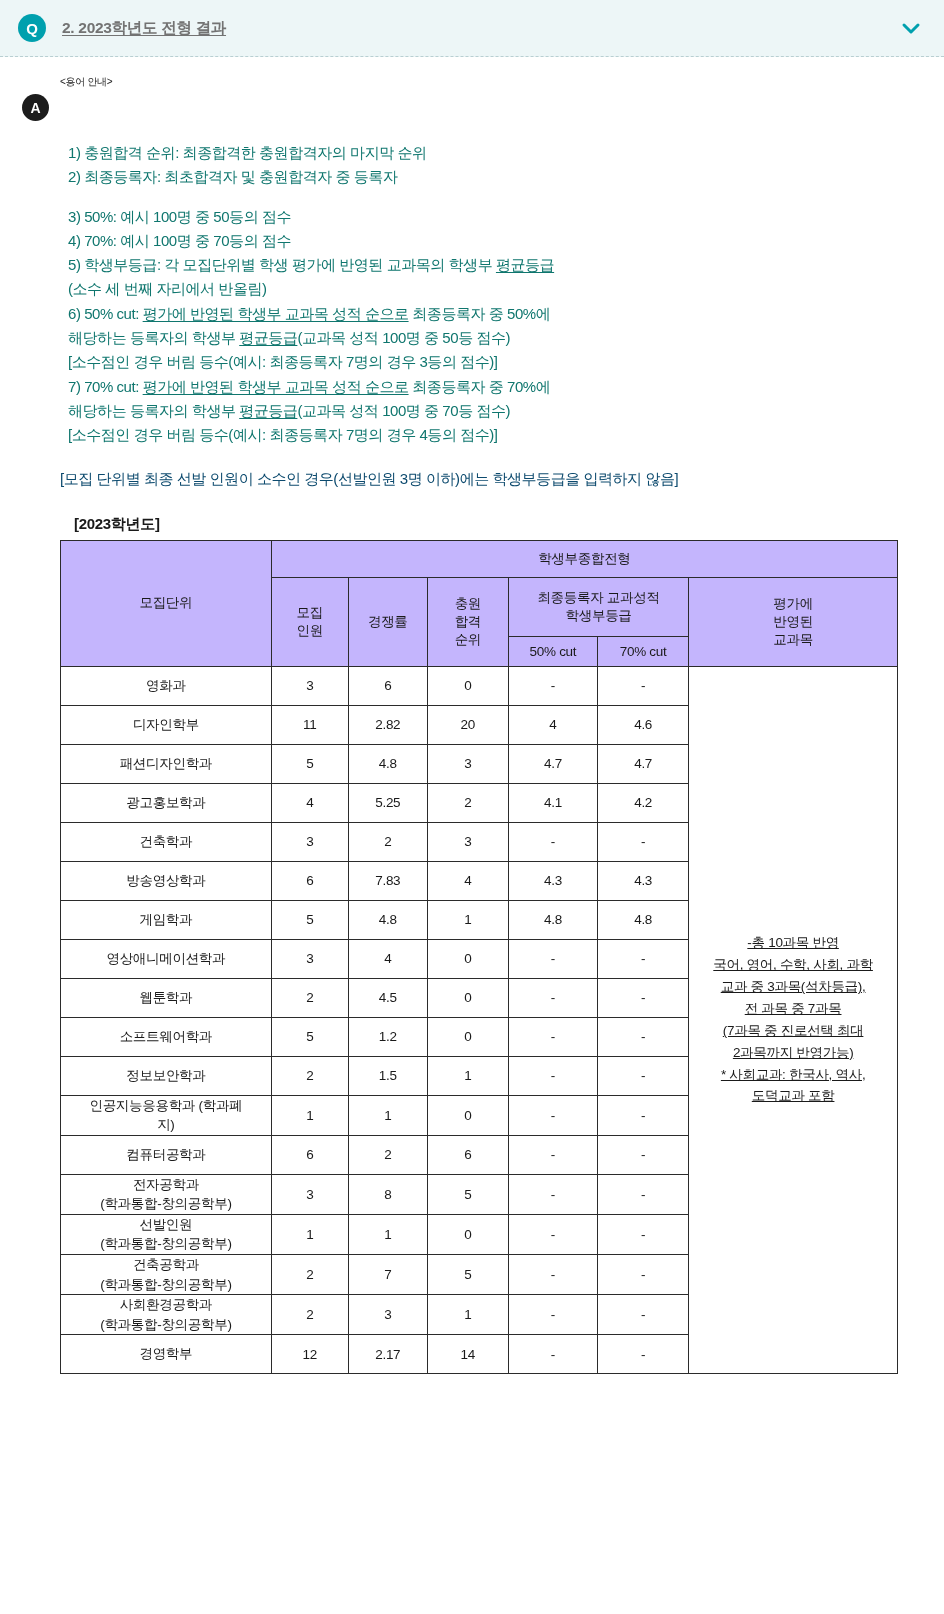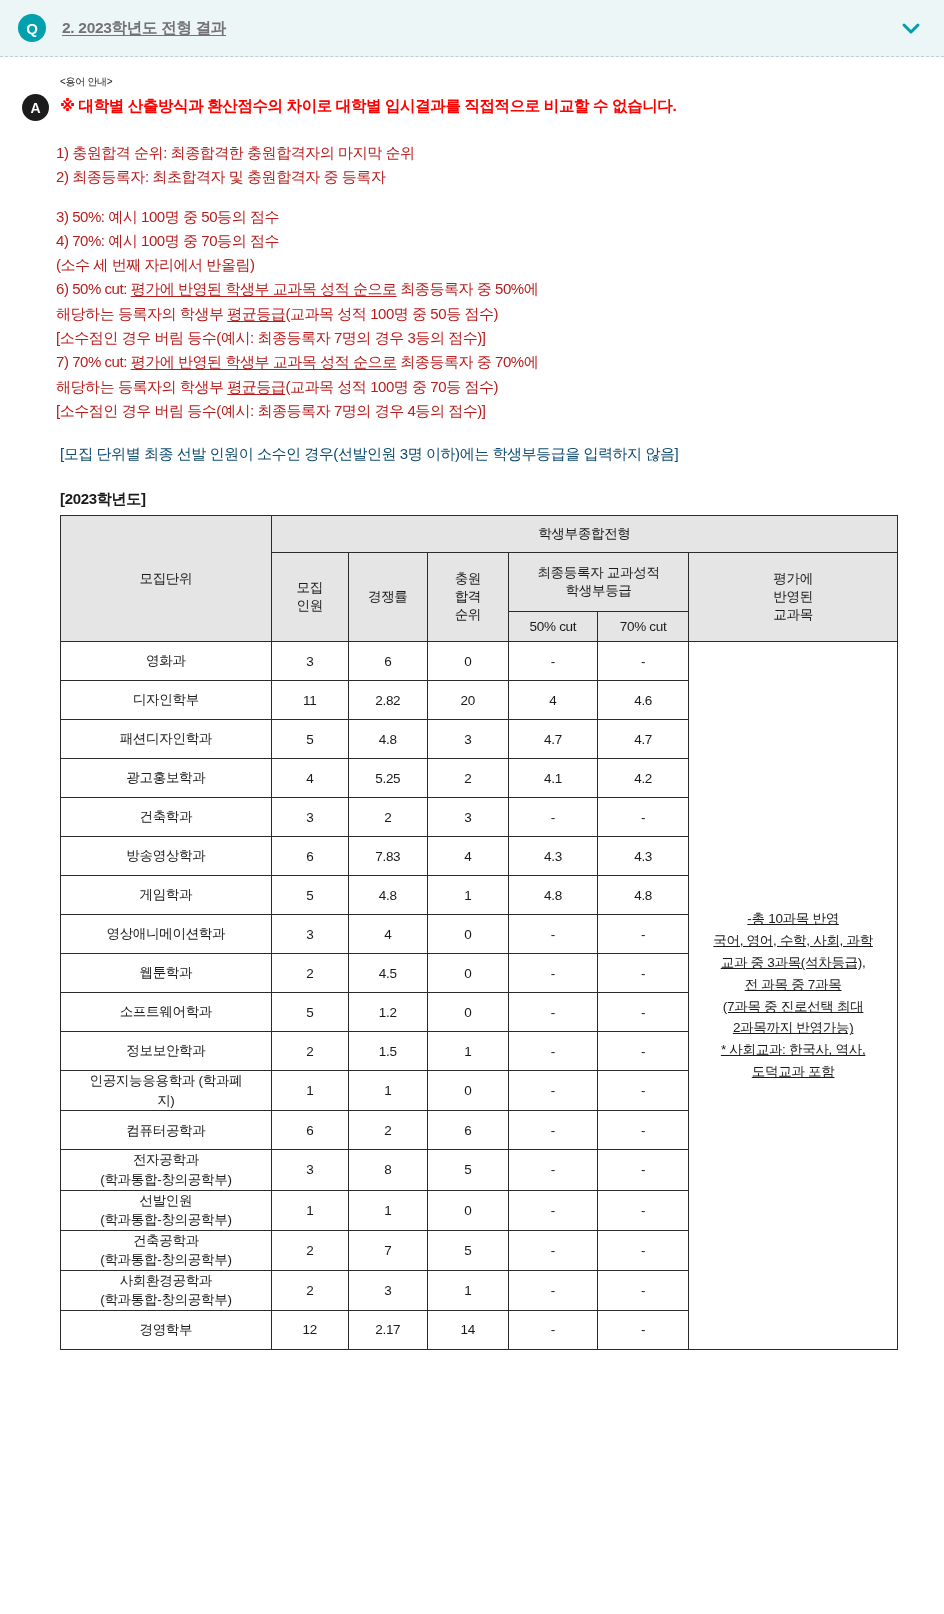--- a/index.html
+++ b/index.html
@@ -90,39 +90,39 @@
   }
   .warn-text {
     font-size: 15.5px;
     font-weight: bold;
     color: #ff0000;
     letter-spacing: -0.4px;
     line-height: 1.45;
   }
 
   .notes {
-    margin: 20px 0 0 34px;
+    margin: 20px 0 0 46px;
     font-size: 15px;
     line-height: 1.62;
     letter-spacing: -0.45px;
-    color: #b91c1c;
+    color: #0f766e;
   }
   .notes p { margin: 0; }
   .notes .gap { height: 15px; }
   .u { text-decoration: underline; text-underline-offset: 2px; }
 
   .bracket-note {
     margin: 22px 0 0 38px;
     font-size: 15px;
     letter-spacing: -0.45px;
     color: #0c4a6e;
   }
 
   .year-label {
-    margin: 26px 0 6px 38px;
+    margin: 26px 0 6px 52px;
     font-size: 15px;
     font-weight: bold;
     letter-spacing: -0.3px;
     color: #1a1a1a;
   }
 
   
   .tbl-wrap {
     margin: 0 0 0 38px;
     padding-bottom: 4px;
@@ -137,21 +137,21 @@
   table.result th,
   table.result td {
     border: 1px solid #2b2b2b;
     text-align: center;
     vertical-align: middle;
     color: #1a1a1a;
     font-weight: normal;
     padding: 0 2px;
   }
   table.result thead th {
-    background: #e5e5e5;
+    background: #c4b5fd;
     font-size: 13.5px;
   }
   .th-unit   { width: 208px; }
   .th-quota  { width: 76px; }
   .th-ratio  { width: 78px; }
   .th-rank   { width: 80px; }
   .th-cut50  { width: 88px; }
   .th-cut70  { width: 90px; }
   .th-subj   { width: 206px; }
 
@@ -186,29 +186,29 @@
     </svg>
   </div>
 </div>
 
 <div class="qa-body">
 
   <div class="term-title">&lt;용어 안내&gt;</div>
 
   <div class="answer-line">
     <div class="a-badge">A</div>
-    <div class="warn-text">※ 대학별 산출방식과 환산점수의 차이로 대학별 입시결과를 직접적으로 비교할 수 없습니다.</div>
   </div>
 
   <div class="notes">
     <p>1) 충원합격 순위: 최종합격한 충원합격자의 마지막 순위</p>
     <p>2) 최종등록자: 최초합격자 및 충원합격자 중 등록자</p>
     <div class="gap"></div>
     <p>3) 50%: 예시 100명 중 50등의 점수</p>
     <p>4) 70%: 예시 100명 중 70등의 점수</p>
+    <p><span>5) 학생부등급: 각 모집단위별 학생 평가에 반영된 교과목의 학생부 </span><span class="u">평균등급</span></p>
     <p>(소수 세 번째 자리에서 반올림)</p>
     <p><span>6) 50% cut: </span><span class="u">평가에 반영된 학생부 교과목 성적 순으로</span><span> 최종등록자 중 50%에</span></p>
     <p><span>해당하는 등록자의 학생부 </span><span class="u">평균등급</span><span>(교과목 성적 100명 중 50등 점수)</span></p>
     <p>[소수점인 경우 버림 등수(예시: 최종등록자 7명의 경우 3등의 점수)]</p>
     <p><span>7) 70% cut: </span><span class="u">평가에 반영된 학생부 교과목 성적 순으로</span><span> 최종등록자 중 70%에</span></p>
     <p><span>해당하는 등록자의 학생부 </span><span class="u">평균등급</span><span>(교과목 성적 100명 중 70등 점수)</span></p>
     <p>[소수점인 경우 버림 등수(예시: 최종등록자 7명의 경우 4등의 점수)]</p>
   </div>
 
   <div class="bracket-note">[모집 단위별 최종 선발 인원이 소수인 경우(선발인원 3명 이하)에는 학생부등급을 입력하지 않음]</div>

